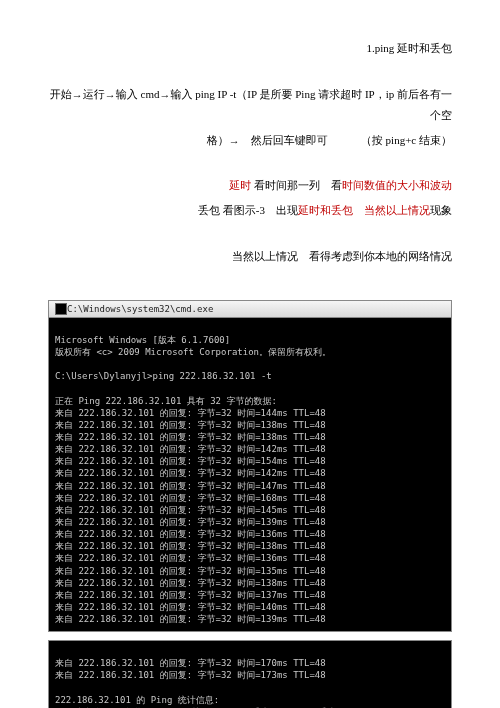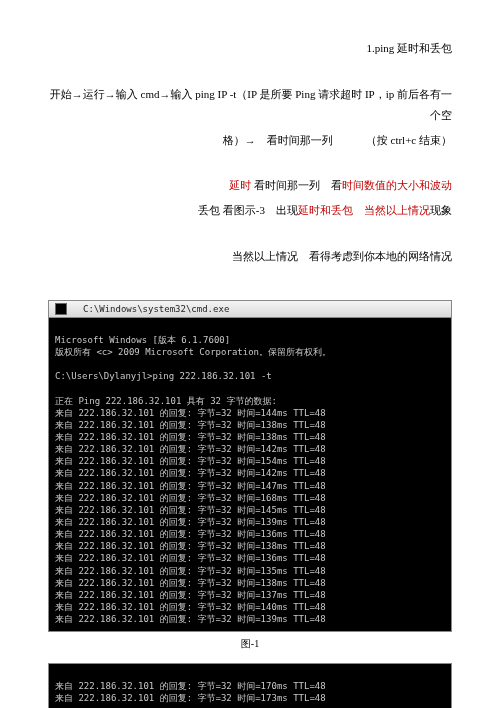--- a/index.html
+++ b/index.html
@@ -26,21 +26,21 @@
     font-size: 9px;
     line-height: 1.35;
     overflow: hidden;
   }
   .titlebar {
     background: linear-gradient(#f5f5f5, #d9d9d9);
     color: #222;
     padding: 2px 6px;
     display: flex;
     align-items: flex-end;
-    gap: 16px;
+    gap: 0;
     border-bottom: 1px solid #888;
     font-size: 9px;
   }
   .titlebar .cmdicon {
     width: 10px; height: 10px; background:#000; border:1px solid #666; display:inline-block;
   }
   .term-body {
     padding: 16px 6px 6px 6px;
     white-space: pre;
   }
@@ -52,21 +52,21 @@
 </style>
 </head>
 <body>
 
 <div class="page">
 
   <p class="line">1.ping 延时和丢包</p>
   <br>
 
   <p class="line">开始→运行→输入 cmd→输入 ping  IP  -t（IP 是所要 Ping 请求超时 IP，ip 前后各有一个空</p>
-  <p class="line">格）→　看时间那一列　　　（按 ctrl+c  结束）</p>
+  <p class="line">格）→　然后回车键即可　　　（按 ping+c  结束）</p>
   <br>
 
   <p class="line">
     <span class="red">延时</span><span> 看时间那一列　看</span><span class="red">时间数值的大小和波动</span>
   </p>
   <p class="line">
     <span>丢包 看图示-3　出现</span><span class="red">延时和丢包</span><span>　</span><span class="red">当然以上情况</span><span>现象</span>
   </p>
   <br>
 
@@ -98,21 +98,20 @@
 来自 222.186.32.101 的回复: 字节=32 时间=139ms TTL=48
 来自 222.186.32.101 的回复: 字节=32 时间=136ms TTL=48
 来自 222.186.32.101 的回复: 字节=32 时间=138ms TTL=48
 来自 222.186.32.101 的回复: 字节=32 时间=136ms TTL=48
 来自 222.186.32.101 的回复: 字节=32 时间=135ms TTL=48
 来自 222.186.32.101 的回复: 字节=32 时间=138ms TTL=48
 来自 222.186.32.101 的回复: 字节=32 时间=137ms TTL=48
 来自 222.186.32.101 的回复: 字节=32 时间=140ms TTL=48
 来自 222.186.32.101 的回复: 字节=32 时间=139ms TTL=48</div>
   </div>
-  <div class="caption">图-1</div>
 
   
   <div class="terminal">
     <div class="term-body" id="term2-body">来自 222.186.32.101 的回复: 字节=32 时间=170ms TTL=48
 来自 222.186.32.101 的回复: 字节=32 时间=173ms TTL=48
 
 222.186.32.101 的 Ping 统计信息:
     数据包: 已发送 = 169，已接收 = 168，丢失 = 1 &lt;0% 丢失&gt;，
 往返行程的估计时间&lt;以毫秒为单位&gt;:
     最短 = 135ms，最长 = 559ms，平均 = 175ms

